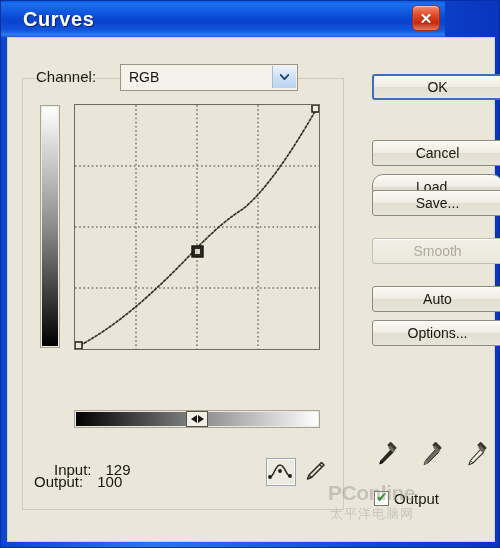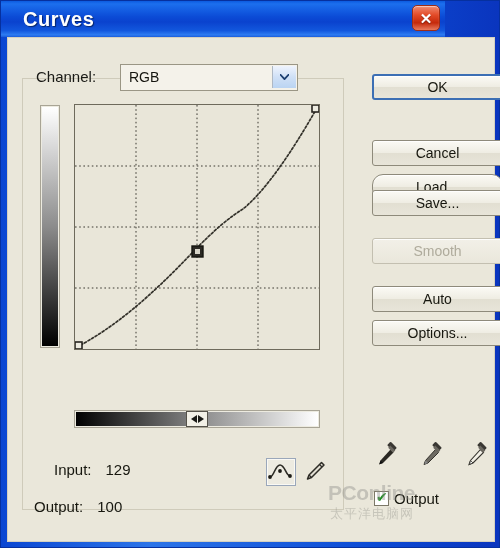--- a/index.html
+++ b/index.html
@@ -184,21 +184,21 @@
     border-left: 6px solid #1A1A16;
   }
 
   
   .readout {
     position: absolute;
     font-size: 15px; color: #17170F;
     white-space: nowrap;
   }
   #readout-input  { left: 46px;  top: 407px; margin-top: 16px; }
-  #readout-output { left: 26px;  top: 435px; margin-top: 25px; }
+  #readout-output { left: 26px;  top: 435px; }
   .readout .lbl { display: inline-block; }
   .readout .val { display: inline-block; margin-left: 14px; }
 
   
   #tool-curve {
     position: absolute;
     left: 258px; top: 420px;
     width: 30px; height: 28px;
     background: #EDEBE1;
     border: 1px solid #9AA7BA;

